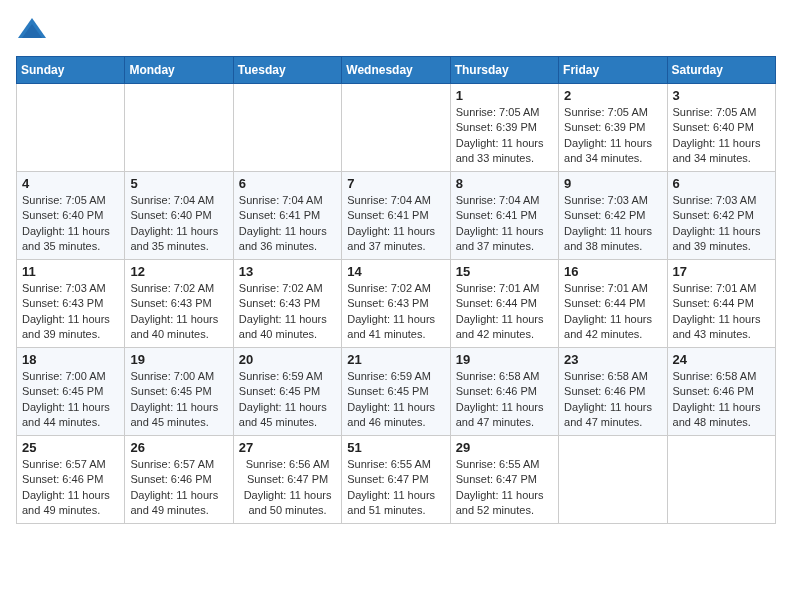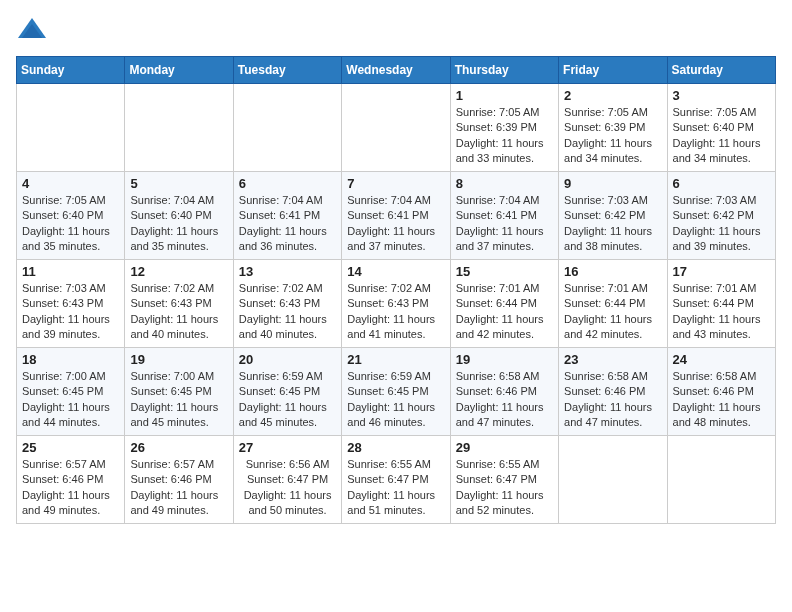--- a/index.html
+++ b/index.html
@@ -311,21 +311,21 @@
 and 49 minutes.</div>
         </td>
         <td>
           <span class="day-num">27</span>
           <div class="day-info" style="white-space: pre-line; text-align: center;">Sunrise: 6:56 AM
 Sunset: 6:47 PM
 Daylight: 11 hours
 and 50 minutes.</div>
         </td>
         <td>
-          <span class="day-num">28</span>
+          <span class="day-num">51</span>
           <div class="day-info" style="white-space: pre-line;">Sunrise: 6:55 AM
 Sunset: 6:47 PM
 Daylight: 11 hours
 and 51 minutes.</div>
         </td>
         <td>
           <span class="day-num">29</span>
           <div class="day-info" style="white-space: pre-line;">Sunrise: 6:55 AM
 Sunset: 6:47 PM
 Daylight: 11 hours

